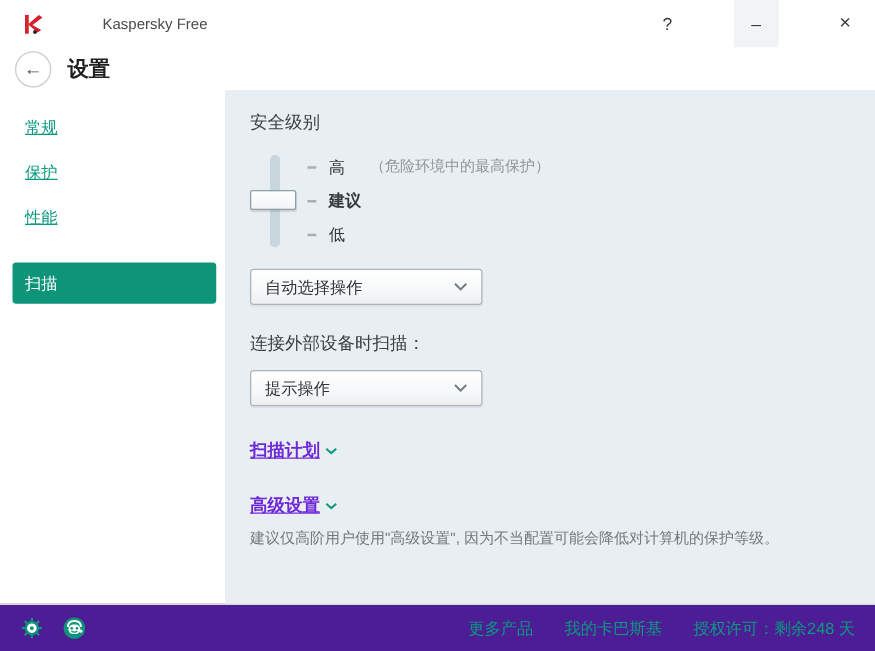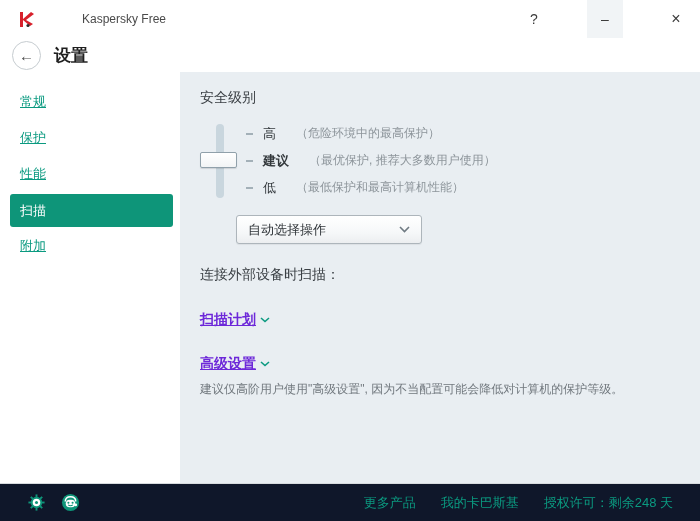--- a/index.html
+++ b/index.html
@@ -23,49 +23,49 @@
   
   .header { height:34px; display:flex; align-items:center; padding-left:12px; background:#fff; flex:0 0 auto; }
   .back-btn { width:29px; height:29px; border:1px solid #c6ccd0; border-radius:50%; background:#fff; display:flex; align-items:center; justify-content:center; color:#4a4a4a; font-size:15px; line-height:1; }
   .page-title { margin-left:13px; font-size:17px; font-weight:bold; color:#1f1f1f; }
 
   
   .main { flex:1; display:flex; min-height:0; }
   .sidebar { width:180px; background:#fff; padding-top:12px; flex:0 0 auto; }
   .nav-item { height:36px; display:flex; align-items:center; }
   .nav-item a { margin-left:20px; font-size:13px; color:#0b9a80; text-decoration:underline; cursor:pointer; }
-  .nav-item.selected { height:33px; margin:2px 7px 1px 10px; background:#0e9579; border-radius:3px; }
+  .nav-item.selected { height:33px; margin:18px 7px 1px 10px; background:#0e9579; border-radius:3px; }
   .nav-item.selected a { margin-left:10px; color:#ffffff; text-decoration:none; }
 
   .content { flex:1; background:#e9eef2; padding:17px 24px 0 20px; position:relative; }
   .sec-title { font-size:14px; color:#3b4045; }
 
   
   .slider-wrap { position:relative; margin-top:13px; padding-left:46px; height:83px; }
   .slider-track { position:absolute; left:16px; top:4px; width:8px; height:74px; background:#c9d6de; border-radius:4px; }
   .slider-handle { position:absolute; left:0px; top:32px; width:37px; height:16px; background:linear-gradient(180deg,#ffffff,#f2f4f5); border:1px solid #90a0aa; border-radius:2px; box-shadow:0 1px 1px rgba(0,0,0,.12); }
   .slider-row { height:27px; display:flex; align-items:center; font-size:13px; }
   .tick { width:7px; height:2px; background:#a3b0b8; margin-right:10px; flex:0 0 auto; }
   .lvl-name { color:#33383c; }
   .slider-row.active .lvl-name { font-weight:bold; }
   .lvl-desc { color:#8d959b; margin-left:20px; font-size:12px; }
 
   
   .group-label { margin-top:22px; font-size:14px; color:#3b4045; }
-  .select { margin-top:12px; width:186px; height:29px; border:1px solid #adb5bb; border-radius:3px; background:linear-gradient(180deg,#ffffff 0%,#f6f8f9 60%,#eceef0 100%); box-shadow:0 1px 1px rgba(0,0,0,.06); display:flex; align-items:center; justify-content:space-between; padding:0 11px; font-size:13px; color:#2f3438;margin-left:36px; }
+  .select { margin-top:12px; width:186px; height:29px; border:1px solid #adb5bb; border-radius:3px; background:linear-gradient(180deg,#ffffff 0%,#f6f8f9 60%,#eceef0 100%); box-shadow:0 1px 1px rgba(0,0,0,.06); display:flex; align-items:center; justify-content:space-between; padding:0 11px; font-size:13px; color:#2f3438; }
   .chev { width:11px; height:7px; flex:0 0 auto; }
 
   .link-row { margin-top:27px; display:flex; align-items:center; }
   .link-row.advanced { margin-top:26px; }
   .tlink { font-size:14px; font-weight:bold; color:#6d28d9; text-decoration:underline; cursor:pointer; }
   .link-chev { margin-left:4px; width:10px; height:6px; }
   .note { margin-top:8px; font-size:12px; color:#71787e; }
 
   
-  .footer { height:38px; flex:0 0 auto; background:#0f172a; border-top:1px solid #d7dbde; display:flex; align-items:center; padding:0 27px; }
+  .footer { height:38px; flex:0 0 auto; background:#4c1d95; border-top:1px solid #d7dbde; display:flex; align-items:center; padding:0 16px; }
   .f-icon { width:19px; height:19px; margin-right:15px; }
   .f-spacer { flex:1; }
   .f-link { margin-left:25px; font-size:13px; color:#0b9a80; text-decoration:none; cursor:pointer; }
 </style>
 </head>
 <body>
 
 <div class="window">
 
   <div class="titlebar">
@@ -96,57 +96,58 @@
       </div>
       <div class="nav-item">
         <a>保护</a>
       </div>
       <div class="nav-item">
         <a>性能</a>
       </div>
       <div class="nav-item selected">
         <a>扫描</a>
       </div>
-      <div class="nav-item">
-        <a>附加</a>
-      </div>
     </div>
 
     <div class="content">
 
       <div class="sec-title">安全级别</div>
 
       <div class="slider-wrap">
         <div class="slider-track"></div>
         <div class="slider-handle"></div>
         <div class="slider-row">
           <span class="tick"></span>
           <span class="lvl-name">高</span>
           <span class="lvl-desc">（危险环境中的最高保护）</span>
         </div>
         <div class="slider-row active">
           <span class="tick"></span>
           <span class="lvl-name">建议</span>
-          <span class="lvl-desc">（最优保护, 推荐大多数用户使用）</span>
         </div>
         <div class="slider-row">
           <span class="tick"></span>
           <span class="lvl-name">低</span>
-          <span class="lvl-desc">（最低保护和最高计算机性能）</span>
         </div>
       </div>
 
       <div class="select">
         <span>自动选择操作</span>
         <svg class="chev" viewBox="0 0 11 7">
           <polyline points="1,1 5.5,5.5 10,1" fill="none" stroke="#6f7a82" stroke-width="1.6"></polyline>
         </svg>
       </div>
 
       <div class="group-label">连接外部设备时扫描：</div>
+      <div class="select">
+        <span>提示操作</span>
+        <svg class="chev" viewBox="0 0 11 7">
+          <polyline points="1,1 5.5,5.5 10,1" fill="none" stroke="#6f7a82" stroke-width="1.6"></polyline>
+        </svg>
+      </div>
 
       <div class="link-row">
         <a class="tlink">扫描计划</a>
         <svg class="link-chev" viewBox="0 0 10 6">
           <polyline points="1,1 5,4.5 9,1" fill="none" stroke="#0b9a80" stroke-width="1.6"></polyline>
         </svg>
       </div>
 
       <div class="link-row advanced">
         <a class="tlink">高级设置</a>

